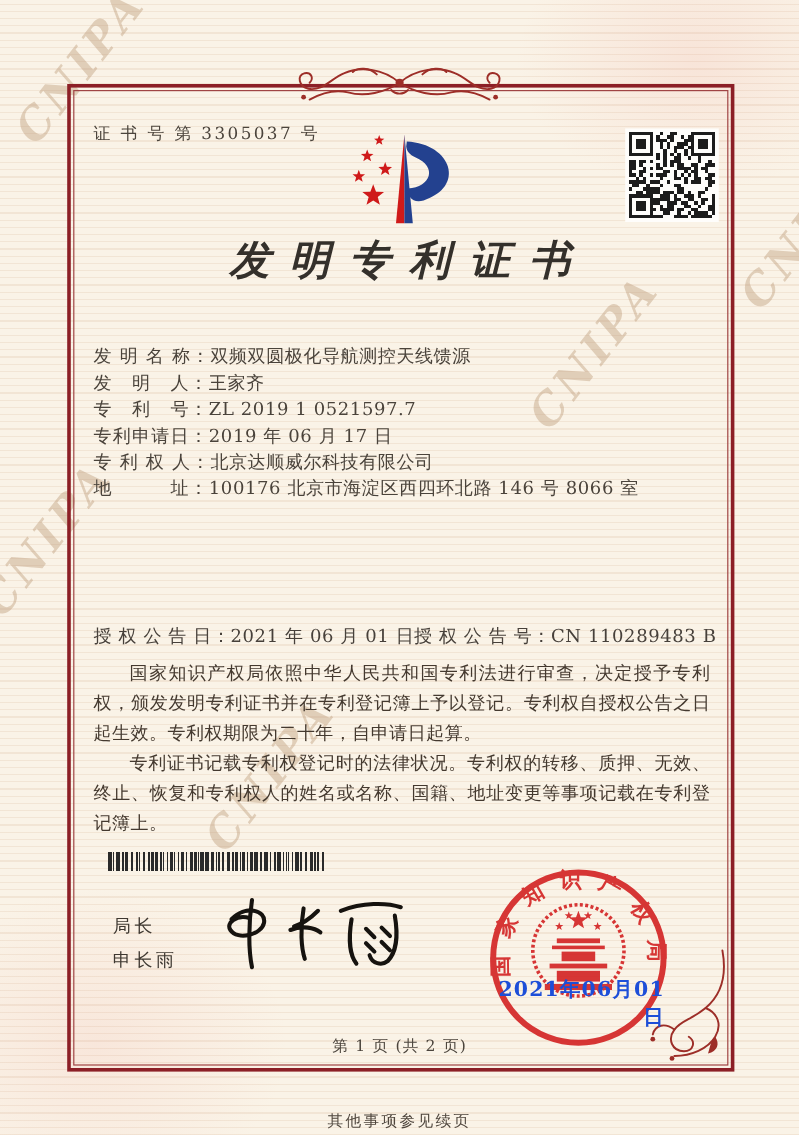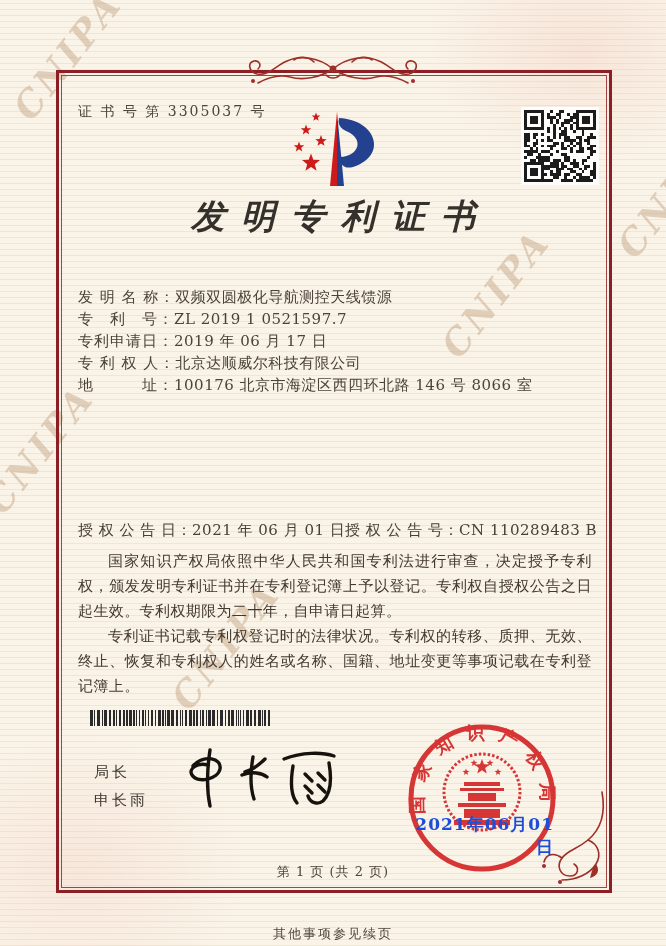--- a/index.html
+++ b/index.html
@@ -470,20 +470,24 @@
   </div>
 
   <div class="title">发明专利证书</div>
 
   <div class="fields">
     <div class="frow">
       <span class="lbl">发 明 名 称：</span>
       <span class="val">双频双圆极化导航测控天线馈源</span>
     </div>
     <div class="frow">
+      <span class="lbl">发　明　人：</span>
+      <span class="val">王家齐</span>
+    </div>
+    <div class="frow">
       <span class="lbl">专　利　号：</span>
       <span class="val">ZL 2019 1 0521597.7</span>
     </div>
     <div class="frow">
       <span class="lbl">专利申请日：</span>
       <span class="val">2019 年 06 月 17 日</span>
     </div>
     <div class="frow">
       <span class="lbl">专 利 权 人：</span>
       <span class="val">北京达顺威尔科技有限公司</span>

